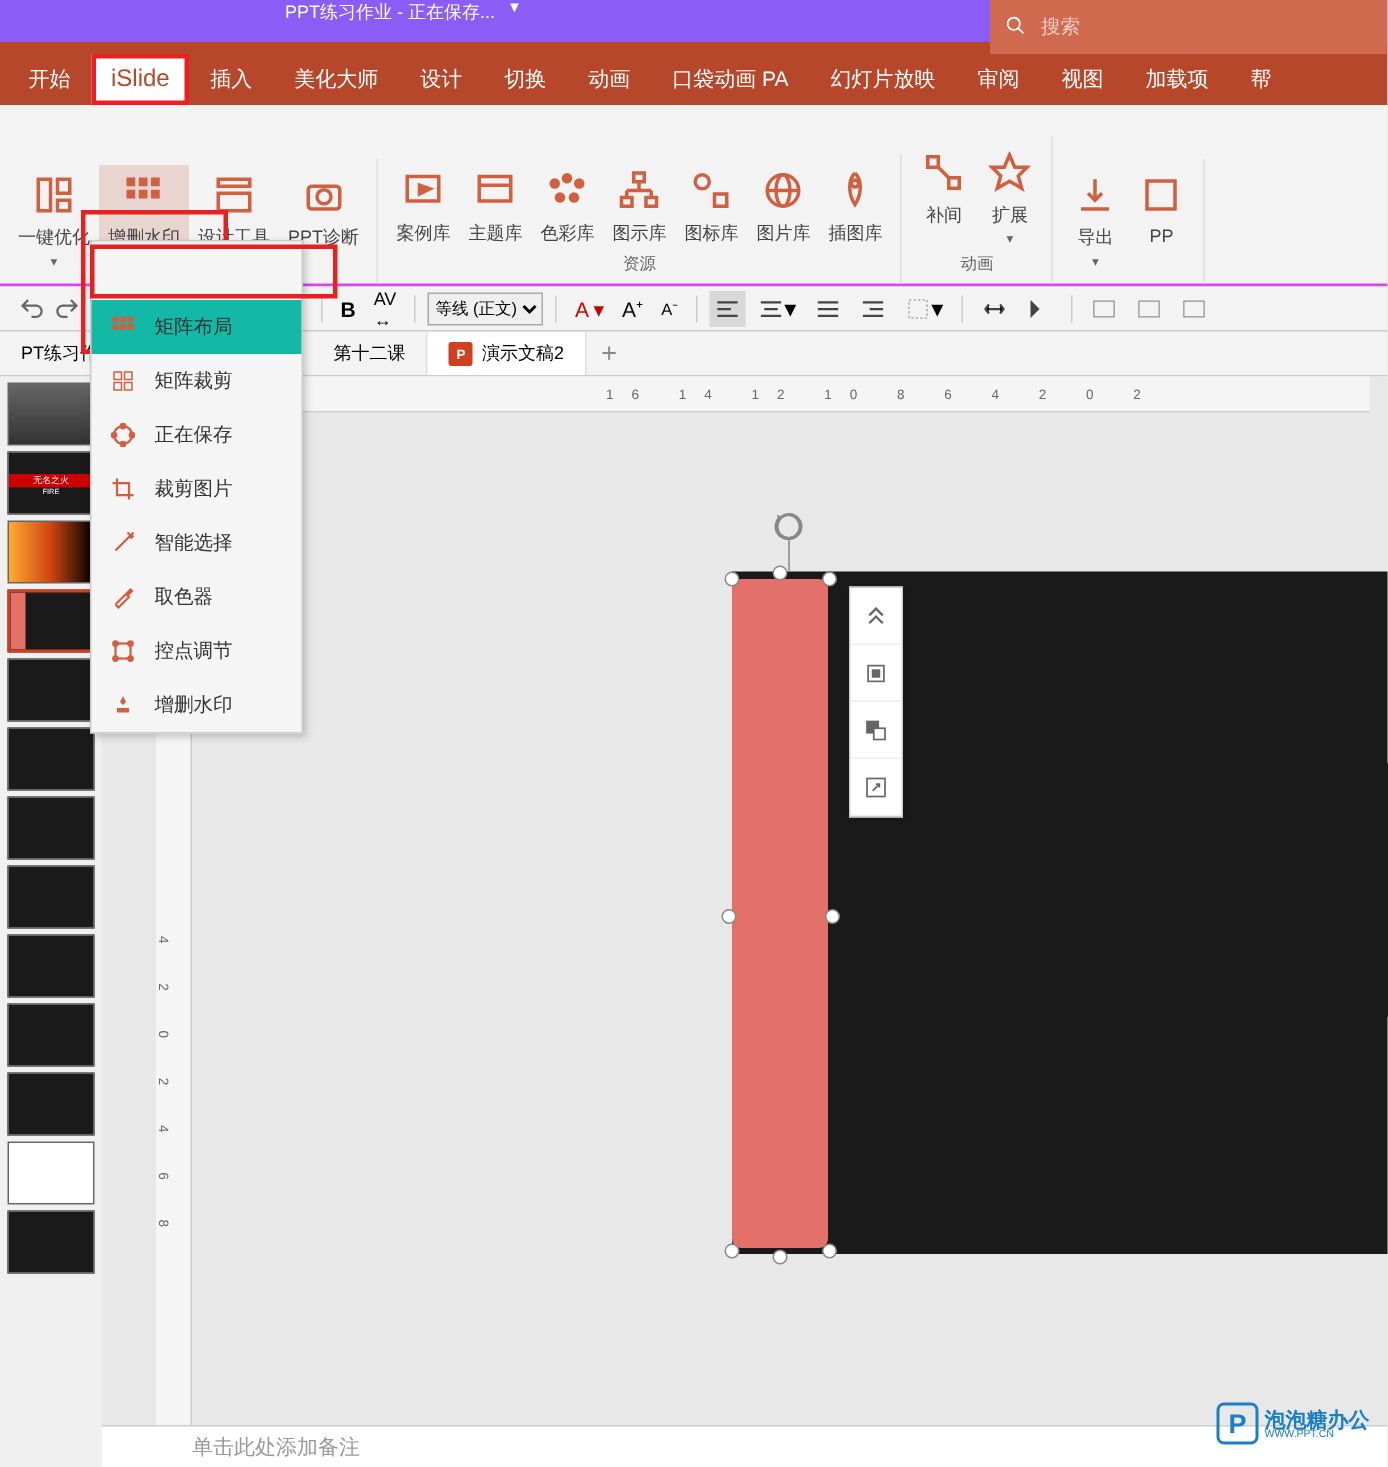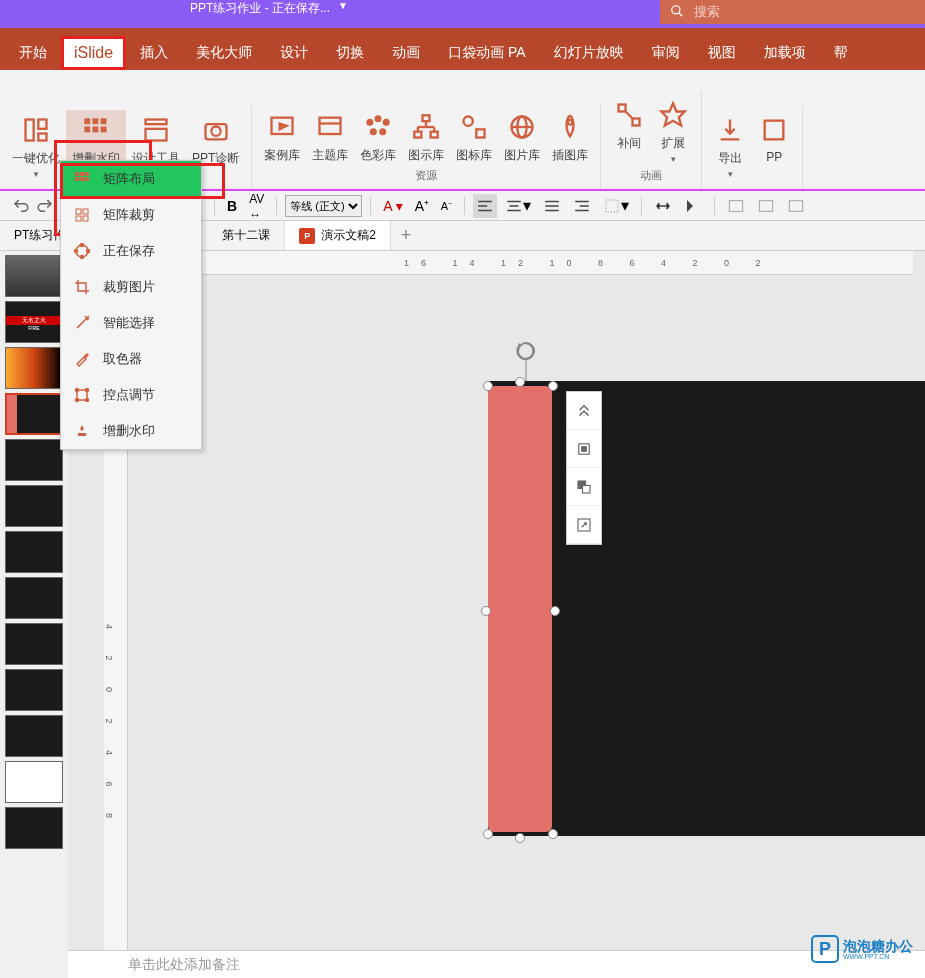--- a/index.html
+++ b/index.html
@@ -1,21 +1,21 @@
 <!DOCTYPE html>
 <html><head>
   <meta charset="utf-8">
   <style>
     * { margin: 0; padding: 0; box-sizing: border-box; font-family: "Microsoft YaHei", sans-serif; }
     body { width: 925px; height: 978px; background: #e8e8e8; overflow: hidden; position: relative; }
     
     .title-bar { background: #8b5cf6; height: 28px; display: flex; color: #fff; font-size: 12px; }
     .title-text { margin-left: 190px; }
     .title-dropdown { margin-left: 8px; font-size: 10px; }
-    .search-area { position: absolute; right: 0; top: 0; height: 24px; width: 265px; background: #d06a4f; display: flex; align-items: center; padding: 0 10px; }
+    .search-area { position: absolute; right: 0; top: 0; height: 36px; width: 265px; background: #d06a4f; display: flex; align-items: center; padding: 0 10px; }
     .search-icon { margin-right: 10px; color: #fff; }
     .search-text { color: #f0d0c8; font-size: 13px; }
     
     .ribbon-tabs { background: #b7472a; height: 42px; display: flex; align-items: flex-end; padding-left: 5px; }
     .tab { padding: 8px 14px; color: #fff; font-size: 14px; cursor: pointer; }
     .islide-box { border: 3px solid #e82020; padding: 5px 10px; background: #fff; }
     
     .ribbon-content { background: #f3f3f3; height: 121px; border-bottom: 2px solid #d946ef; display: flex; position: relative; align-items: flex-end; }
     .ribbon-group { display: flex; flex-direction: column; align-items: center; border-right: 1px solid #ddd; padding: 4px 6px; }
     .ribbon-buttons { display: flex; }
@@ -28,21 +28,21 @@
     .design-layout-box { border: 3px solid #e82020; position: absolute; left: 54px; top: 70px; width: 98px; height: 96px; z-index: 5; pointer-events: none; }
     
     .toolbar-row { background: #f3f3f3; height: 30px; display: flex; align-items: center; padding: 0 8px; border-bottom: 1px solid #ccc; gap: 4px; position: relative; }
     .toolbar-item { padding: 2px 4px; cursor: pointer; display: flex; align-items: center; }
     .toolbar-sep { width: 1px; height: 18px; background: #ccc; margin: 0 4px; }
     .toolbar-icon { width: 18px; height: 18px; }
     select.font-select { height: 22px; font-size: 11px; border: 1px solid #aaa; }
     
     .dropdown-menu { position: absolute; left: 60px; top: 160px; width: 142px; background: #f5f5f5; border: 1px solid #ccc; box-shadow: 2px 2px 5px rgba(0,0,0,.2); z-index: 100; }
     .menu-item { display: flex; align-items: center; padding: 9px 12px; font-size: 13px; color: #333; cursor: pointer; }
-    .menu-item.highlighted { background: #22c55e; }
+    .menu-item.highlighted { background: #14b8a6; margin-top: 39px; }
     .menu-icon { width: 18px; height: 18px; margin-right: 12px; display: flex; align-items: center; justify-content: center; }
     .matrix-highlight { position: absolute; left: 60px; top: 163px; width: 165px; height: 36px; border: 3px solid #e82020; z-index: 101; pointer-events: none; }
     
     .doc-tabs { background: #f3f3f3; height: 30px; display: flex; border-bottom: 1px solid #ccc; }
     .doc-tab { display: flex; align-items: center; padding: 0 14px; font-size: 12px; border-right: 1px solid #ddd; cursor: pointer; }
     .doc-tab.active { background: #fff; }
     .doc-tab-icon { width: 16px; height: 16px; margin-right: 6px; background: #d04020; border-radius: 2px; display: inline-flex; align-items: center; justify-content: center; color: #fff; font-size: 9px; font-weight: bold; }
     .tab-add { width: 30px; display: flex; align-items: center; justify-content: center; font-size: 18px; color: #888; cursor: pointer; }
     
     .workspace { display: flex; height: calc(978px - 250px); background: #e8e8e8; }

